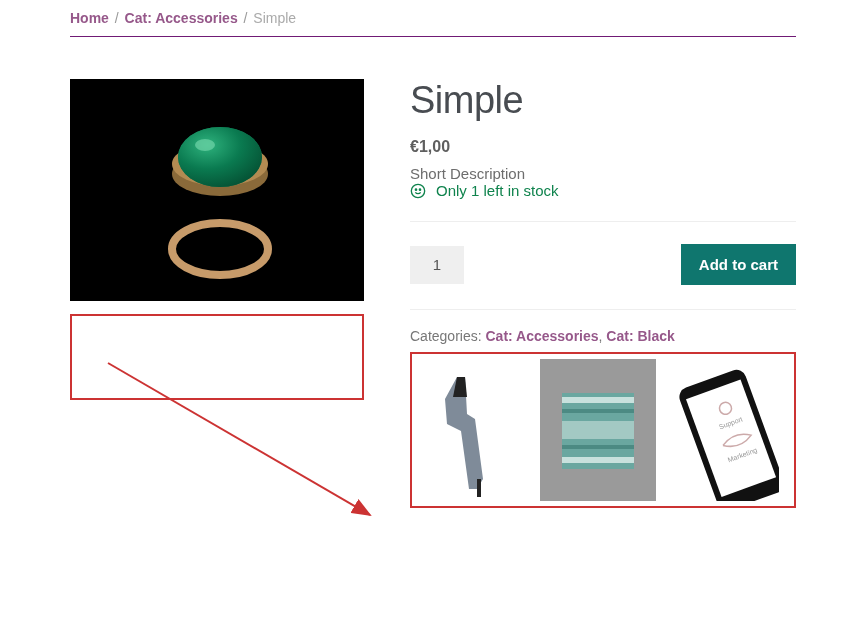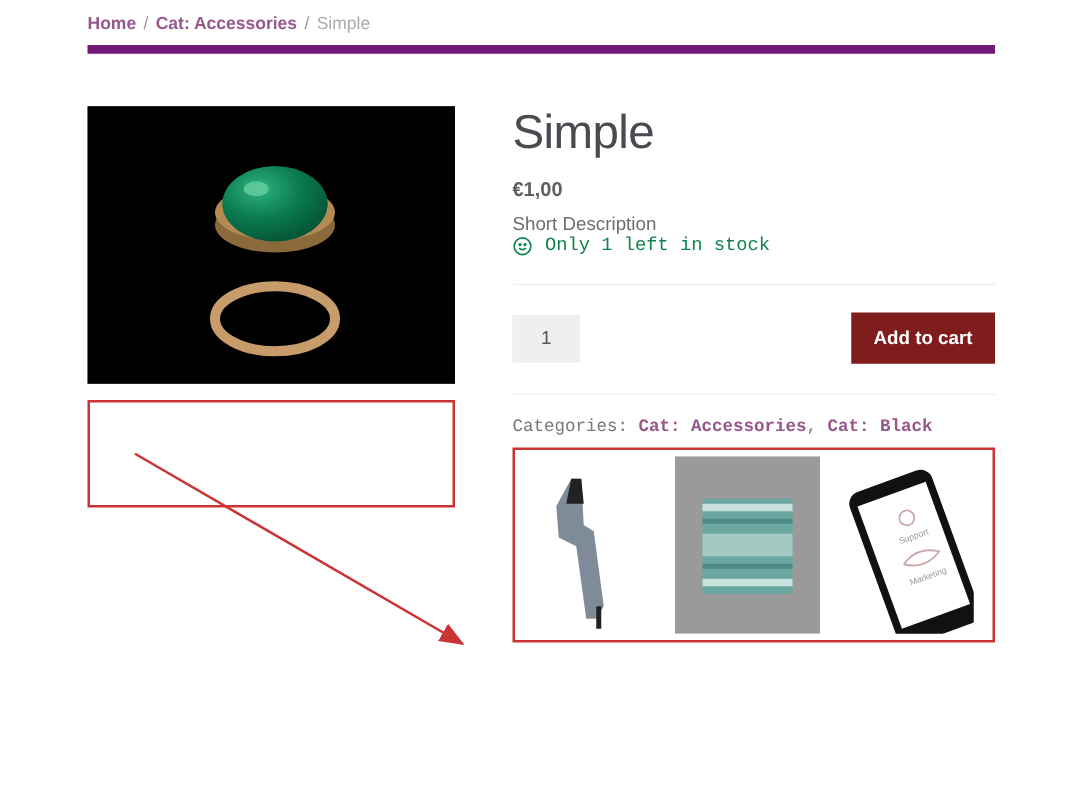--- a/index.html
+++ b/index.html
@@ -5,50 +5,50 @@
   * { box-sizing: border-box; }
   body {
     margin: 0;
     font-family: -apple-system, BlinkMacSystemFont, "Segoe UI", Helvetica, Arial, sans-serif;
     background: #fff;
     color: #666;
     width: 866px;
     height: 634px;
   }
   .container { padding: 10px 70px 0 70px; }
-  .breadcrumb { font-size: 14px; color: #777; padding-bottom: 10px; border-bottom: 7px solid #701a75; }
+  .breadcrumb { font-size: 14px; color: #777; padding-bottom: 10px; border-bottom: 1px solid #701a75; }
   .breadcrumb a { color: #96588a; text-decoration: none; font-weight: 600; }
   .breadcrumb span.sep { color: #999; padding: 0 2px; }
   .breadcrumb span.current { color: #aaa; }
   .product-area { display: flex; margin-top: 42px; }
   .gallery-col { width: 294px; min-width: 294px; }
   .main-img {
     width: 294px; height: 222px; background: #000; position: relative; overflow: hidden;
   }
   
   .thumb-strip {
     width: 294px; height: 86px; margin-top: 13px; border: 2px solid #c33; background: #fff;
   }
   .summary-col { flex: 1; padding-left: 46px; }
   h1.product-title { font-size: 38px; color: #484C51; font-weight: 400; margin: 0 0 16px 0; letter-spacing: -0.5px; }
   .price { font-size: 16px; color: #5f5f5f; font-weight:700; margin-bottom: 9px; }
   .short-desc { font-size: 15px; color: #6d6d6d; }
-  .stock-line { color: #0f834d; font-size: 15px; display: flex; align-items: center; gap: 10px; margin-bottom: 22px; font-family: Liberation Mono, monospace; }
+  .stock-line { color: #0f834d; font-size: 15px; display: flex; align-items: center; gap: 10px; margin-bottom: 22px; }
   .stock-icon { width: 16px; height: 16px; }
   hr.sep { border: none; border-top: 1px solid #eee; margin: 0 0 22px 0; }
   .cart-row { display: flex; justify-content: space-between; align-items: center; padding-bottom: 24px; }
   .qty-box {
     width: 54px; height: 38px; background: #efefef; border: 1px solid #efefef;
     text-align: center; font-size: 15px; color: #555;
   }
   .add-btn {
-    background: #7f1d1d; color: #fff; border: none; padding: 12px 18px; font-size: 15px; font-weight: 600; cursor: pointer;
+    background: #0f766e; color: #fff; border: none; padding: 12px 18px; font-size: 15px; font-weight: 600; cursor: pointer;
   }
   hr.sep2 { border: none; border-top: 1px solid #eee; margin: 0 0 18px 0; }
-  .cats { font-size: 14px; color: #777; font-family: Liberation Mono, monospace; }
+  .cats { font-size: 14px; color: #777; }
   .cats a { color: #96588a; text-decoration: none; font-weight: 600; }
   .upsell-box {
     border: 2px solid #c33; margin-top: 8px; padding: 5px;
     display: flex; gap: 7px;
   }
   .upsell-item { width: 116px; height: 142px; background: #fafafa; display:flex; align-items:center; justify-content:center; }
   
   .arrow-svg { position: absolute; top: 355px; left: 100px; width: 340px; height: 190px; pointer-events: none; }
 </style>
 </head>

